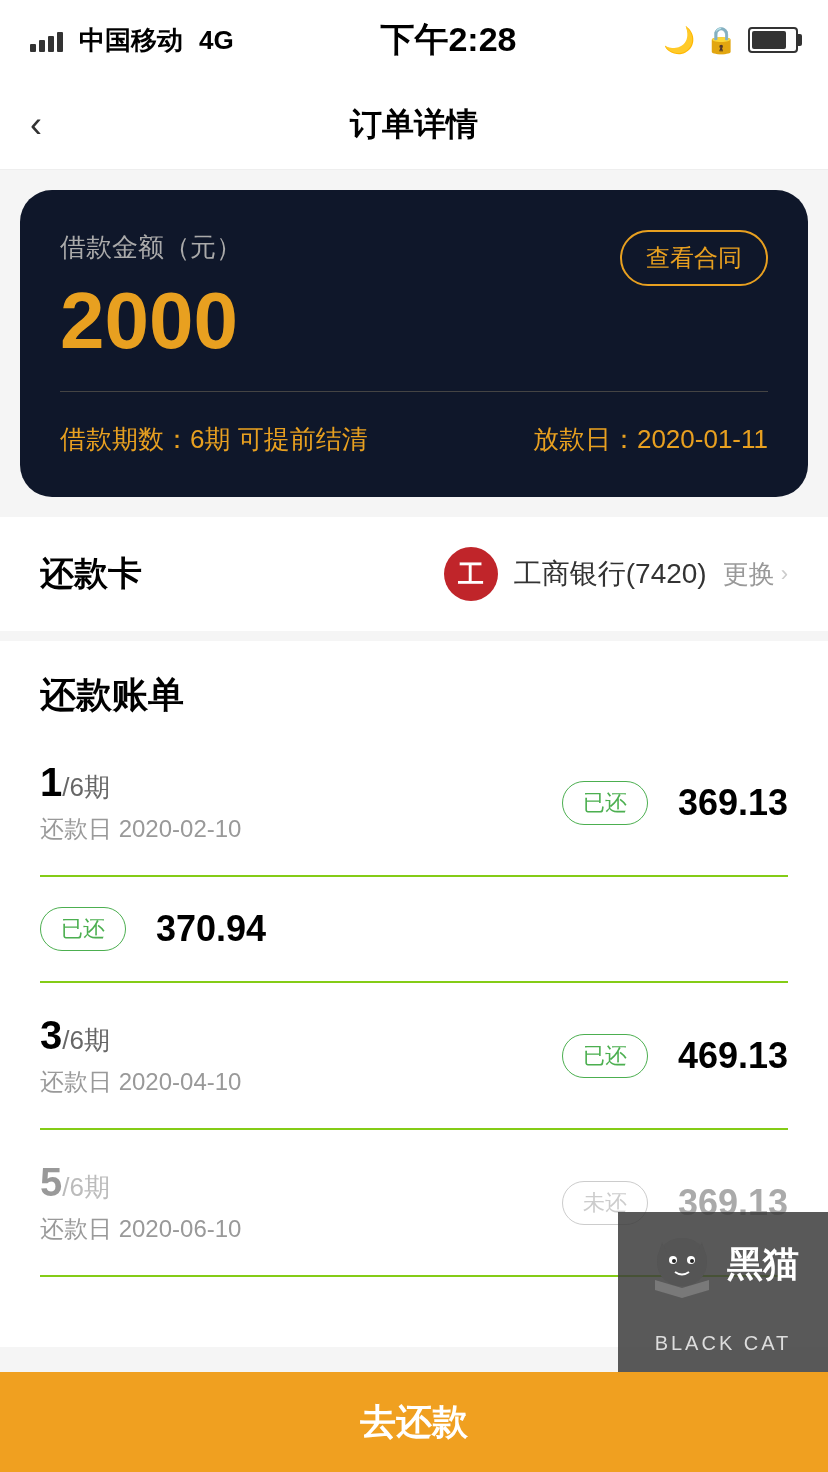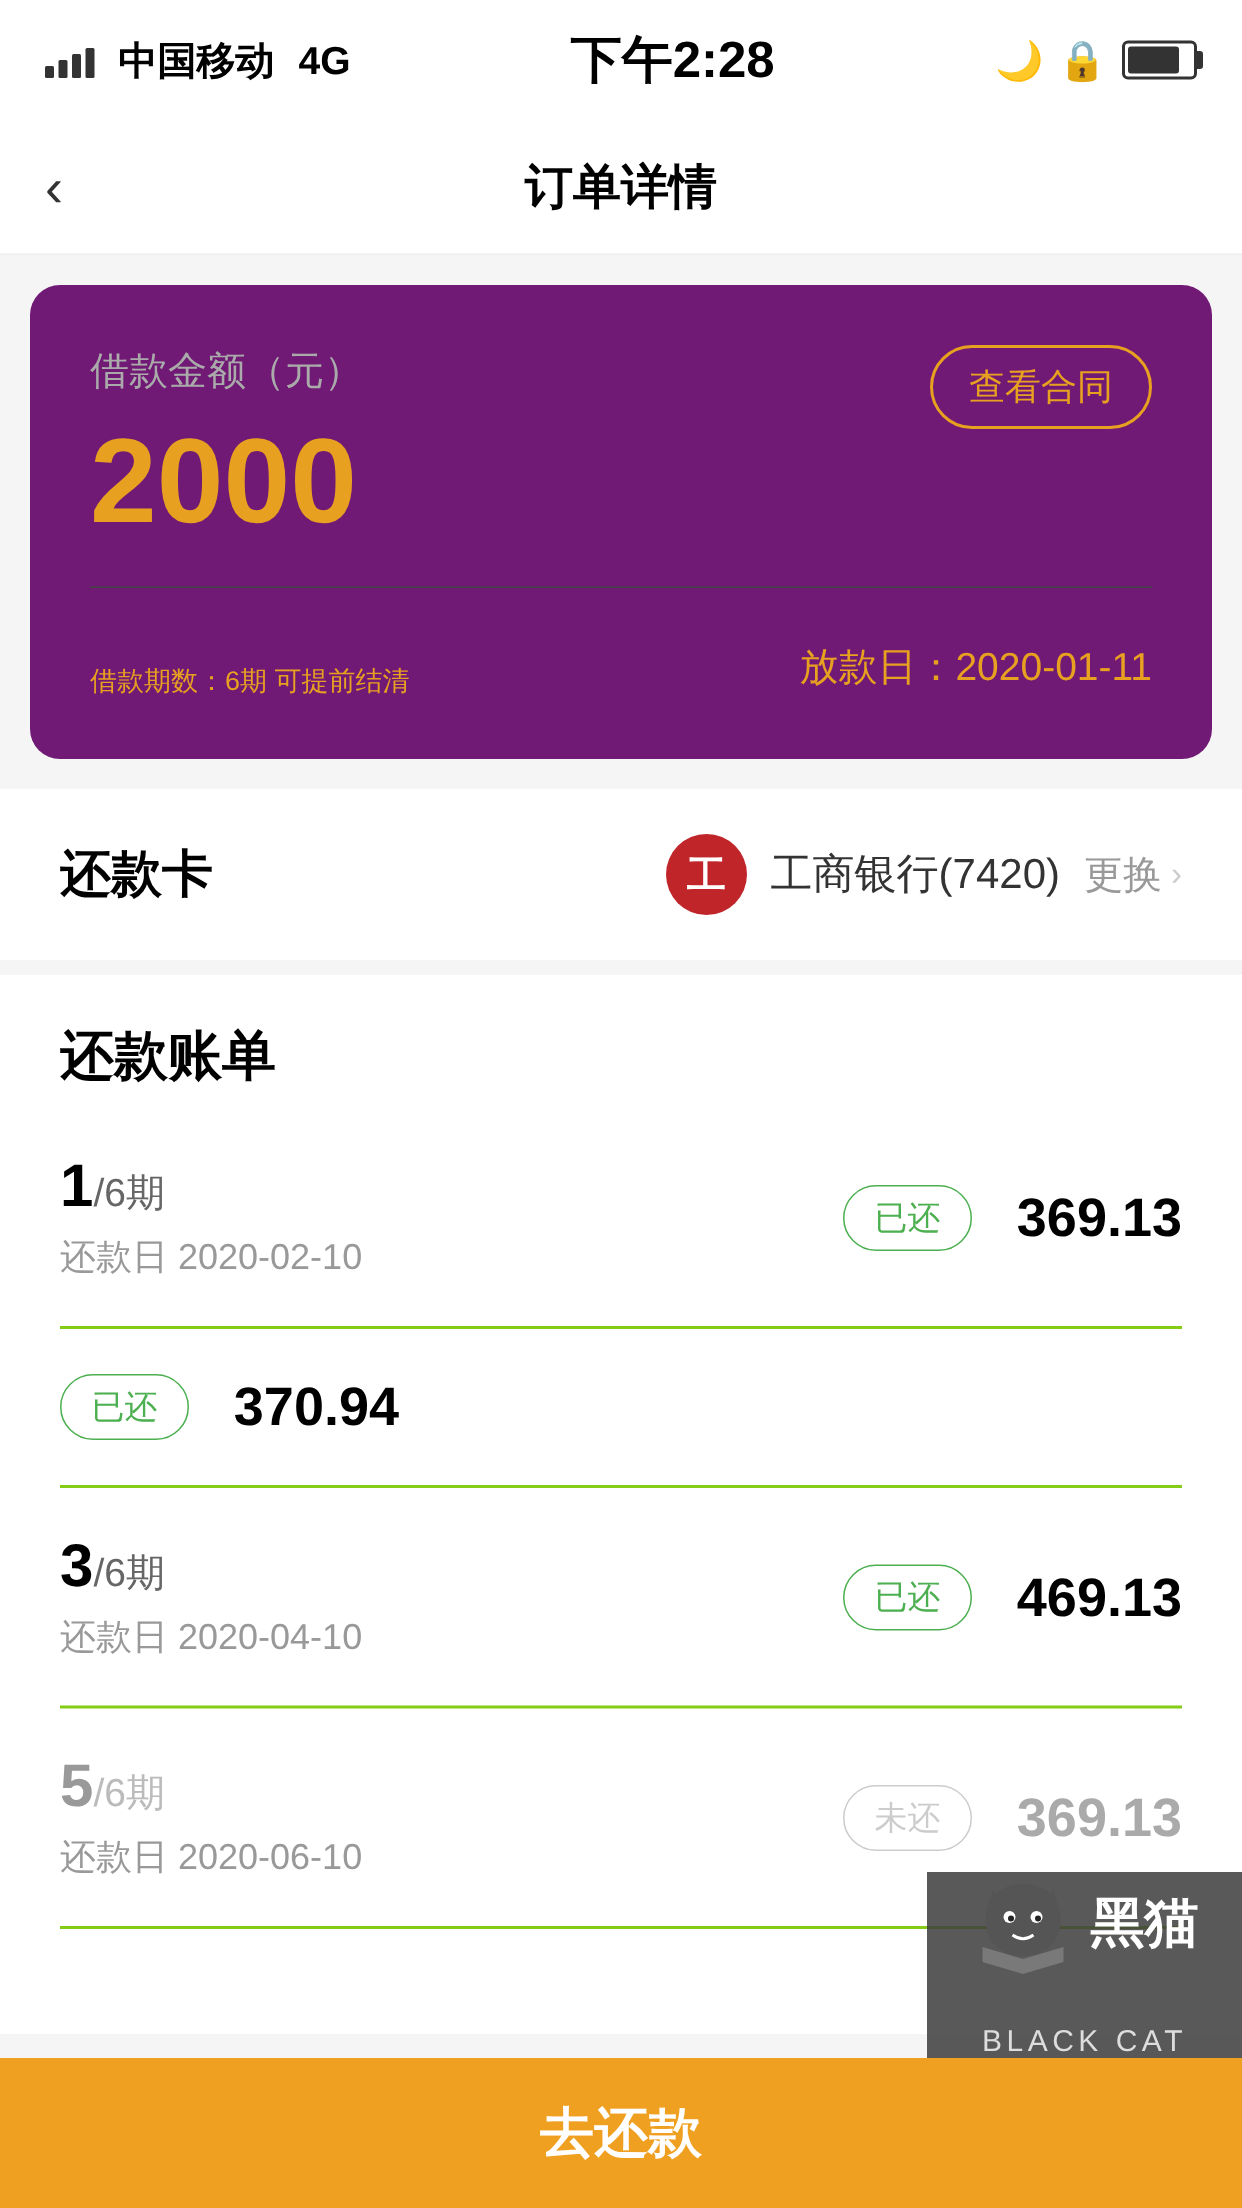--- a/index.html
+++ b/index.html
@@ -104,22 +104,22 @@
     }
 
     
     .main-content {
       background: #f5f5f5;
     }
 
     
     .loan-card {
       margin: 20px;
-      background: #701a75;
-      border-radius: 20px;
+      background: #0f172a;
+      border-radius: 32px;
       padding: 40px;
       color: #fff;
     }
     .loan-card-header {
       display: flex;
       justify-content: space-between;
       align-items: flex-start;
     }
     .loan-label {
       font-size: 26px;
@@ -145,23 +145,22 @@
       height: 1px;
       background: #444;
       margin: 30px 0;
     }
     .loan-footer {
       display: flex;
       justify-content: space-between;
       align-items: center;
     }
     .loan-period {
-      font-size: 18px;
+      font-size: 26px;
       color: #aaa;
-      margin-top: 20px;
     }
     .loan-period span {
       color: #e8a020;
     }
     .loan-date {
       font-size: 26px;
       color: #aaa;
     }
     .loan-date span {
       color: #e8a020;
@@ -300,21 +299,21 @@
       font-weight: 600;
       color: #fff;
     }
 
     
     .blackcat-watermark {
       position: fixed;
       bottom: 100px;
       right: 0;
       width: 210px;
-      height: 124px;
+      height: 160px;
       background: rgba(60,60,60,0.85);
       display: flex;
       flex-direction: column;
       align-items: center;
       justify-content: center;
       padding: 22px;
       gap: 28px;
     }
     .blackcat-logo {
       display: flex;

